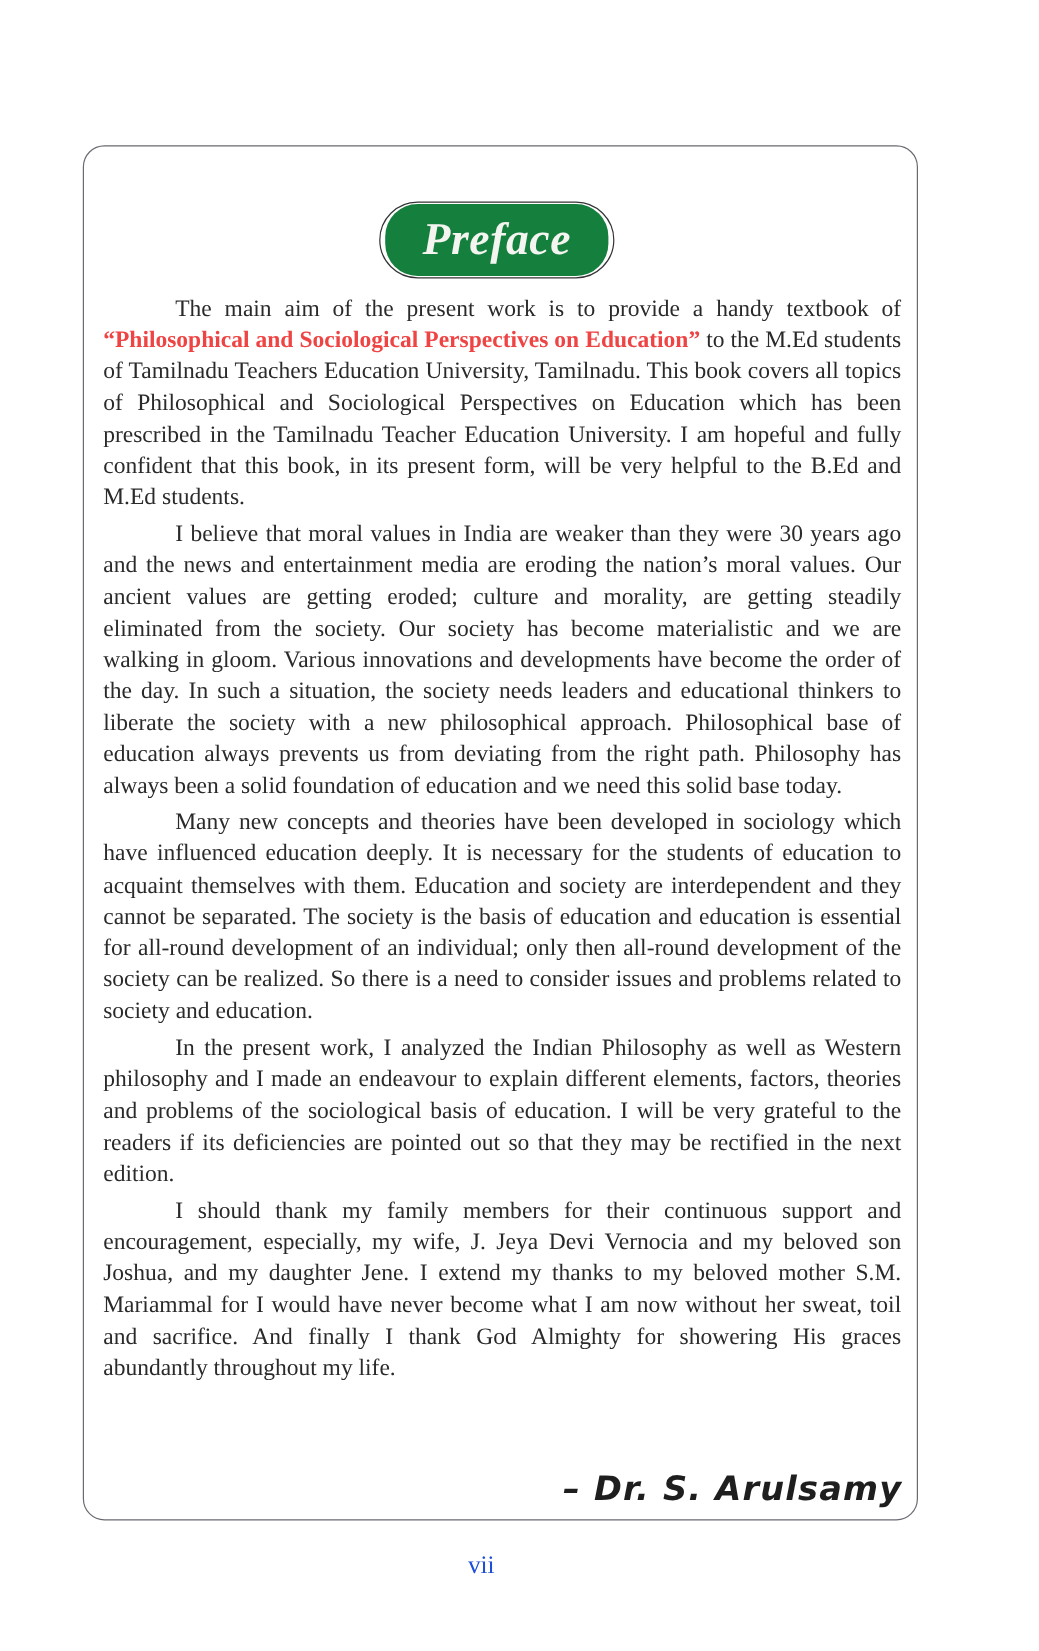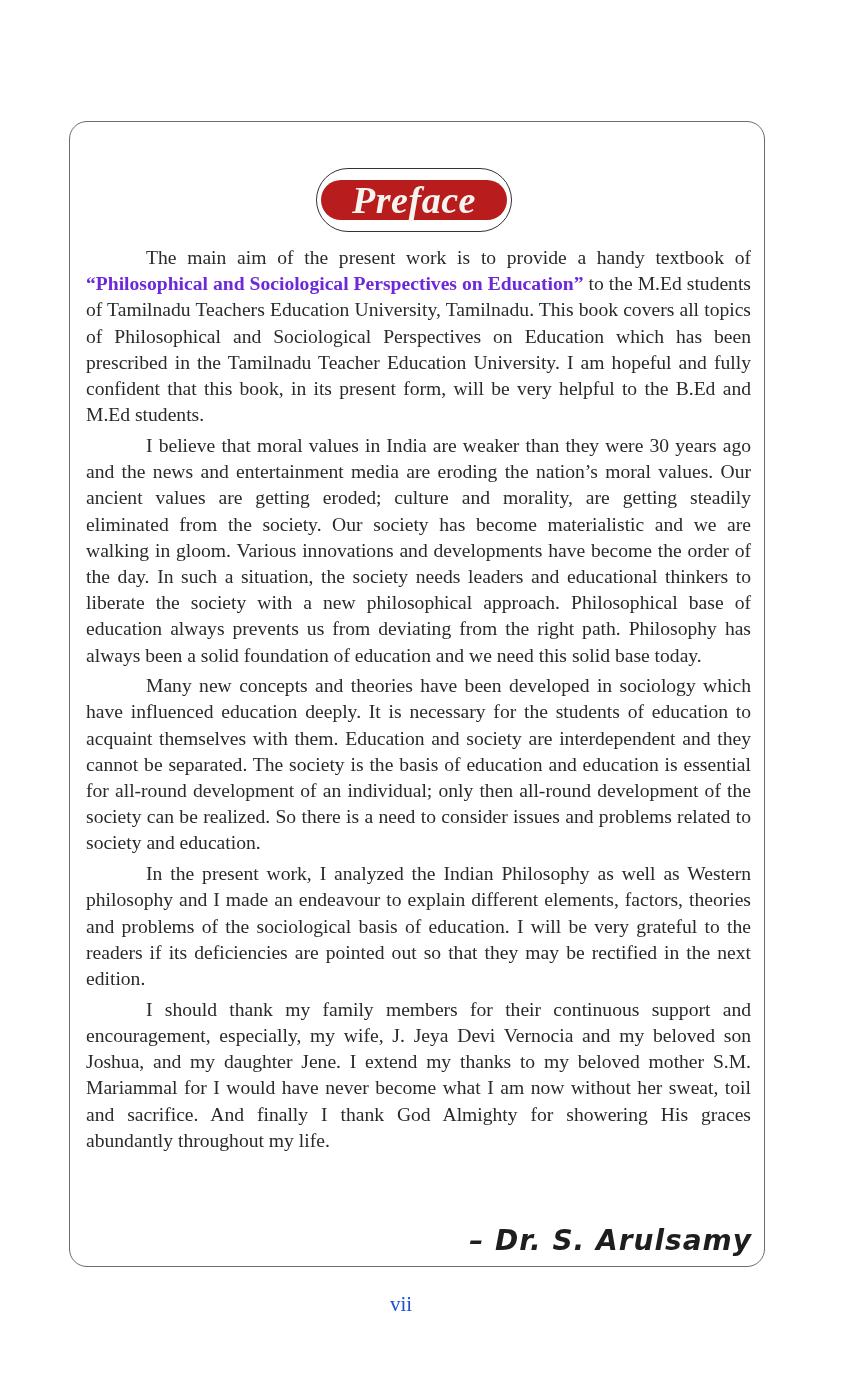--- a/index.html
+++ b/index.html
@@ -15,35 +15,35 @@
     border: 1.6px solid #6a6a72; border-radius: 18px;
     box-sizing: border-box;
   }
   .title-badge {
     position: absolute; left: 316px; top: 168px;
     width: 196px; height: 64px; border-radius: 32px;
     border: 1.5px solid #333; box-sizing: border-box;
     display: flex; align-items: center; justify-content: center;
   }
   .title-inner {
-    width: 186px; height: 40px; border-radius: 27px;
-    background: #b91c1c;
+    width: 186px; height: 60px; border-radius: 27px;
+    background: #15803d;
     display: flex; align-items: center; justify-content: center;
   }
   .title-text {
     color: #f4f4f0; font-style: italic; font-weight: bold;
     font-size: 38px; letter-spacing: 0.5px;
     font-family: "Liberation Serif", "DejaVu Serif", serif;
   }
   .body-text {
     position: absolute; left: 86px; top: 245px; width: 665px;
     font-size: 19.6px; line-height: 26.2px; text-align: justify;
   }
   .body-text p { margin: 0 0 4.5px 0; text-indent: 60px; }
-  .body-text b { font-weight: bold; color: #6d28d9; }
+  .body-text b { font-weight: bold; color: #ef4444; }
   .signature {
     position: absolute; right: 114px; top: 1224px;
     font-family: "DejaVu Sans", sans-serif; font-style: italic; font-weight: bold;
     font-size: 28px; color: #1e1e1e; letter-spacing: 1px;
   }
   .page-number {
     position: absolute; left: 0; width: 802px; top: 1292px;
     text-align: center; font-size: 21px; color: #1d4ed8;
   }
 </style>

